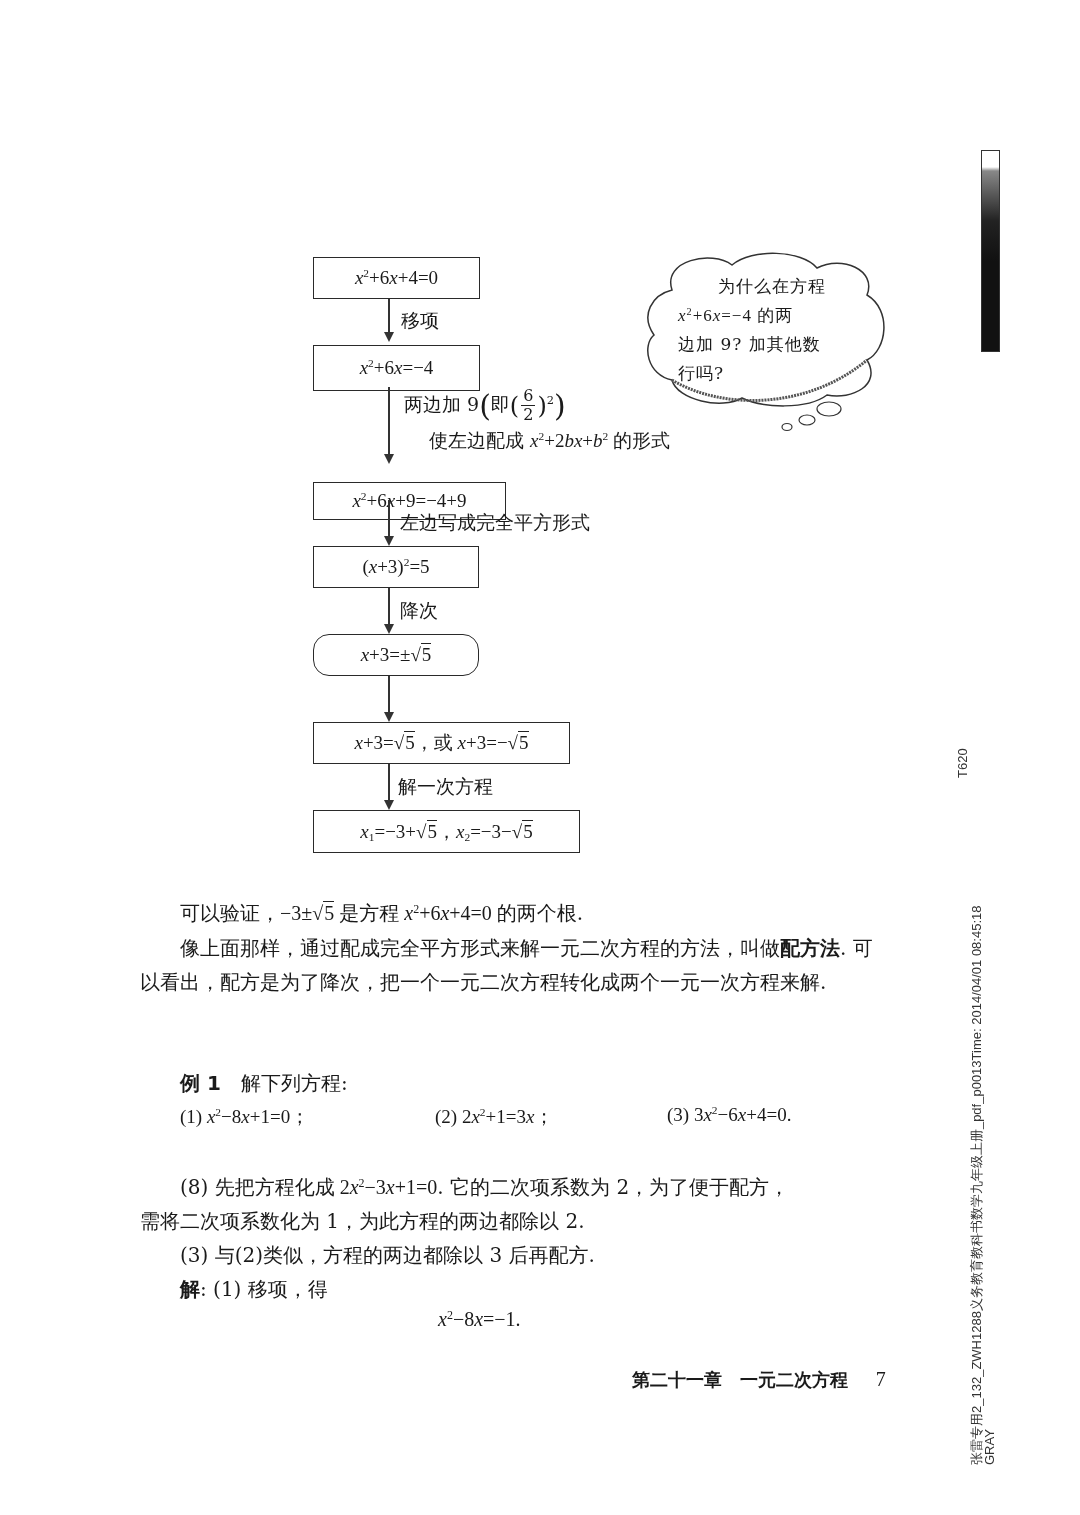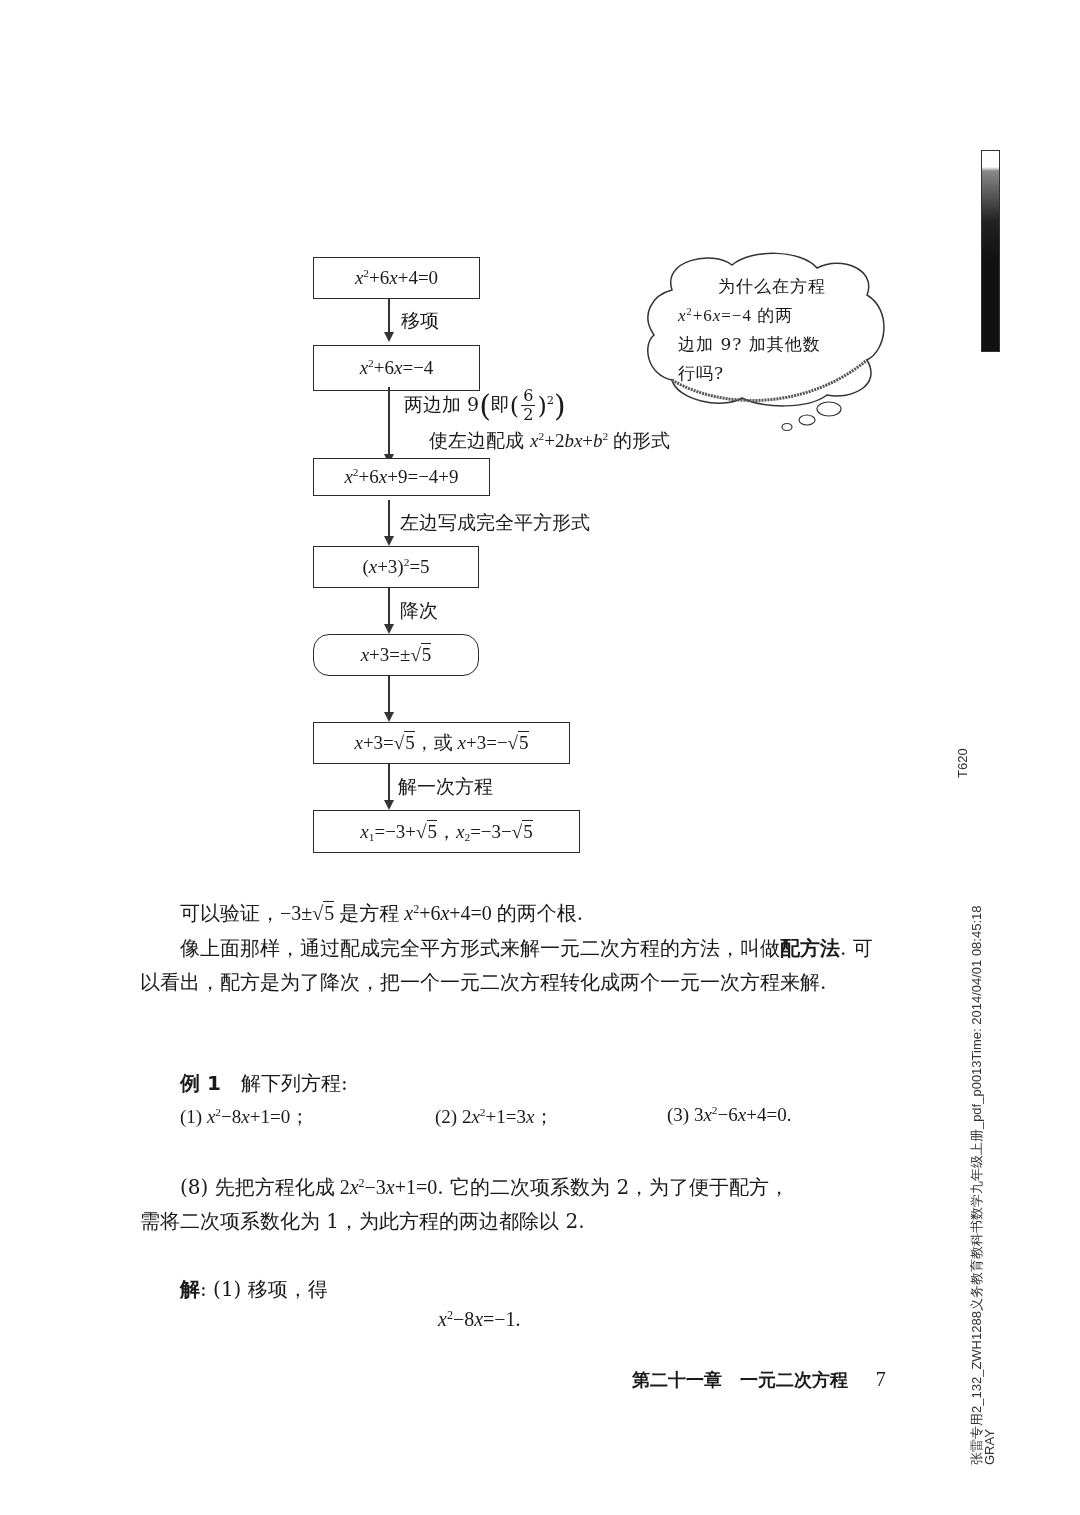--- a/index.html
+++ b/index.html
@@ -88,21 +88,21 @@
           <span class="num">6</span>
           <span class="den">2</span>
         </span><span class="medparen">)</span><sup>2</sup><span class="bigparen">)</span>
     </span>
     <span class="step-label" style="left:404px; top:428px;margin-left:25px;">
       <span>使左边配成</span>
       <span class="math"> <i>x</i><sup>2</sup>+2<i>bx</i>+<i>b</i><sup>2</sup> </span>
       <span>的形式</span>
     </span>
 
-    <div class="fbox math" style="left:313px; top:458px; width:177px; height:38px;">
+    <div class="fbox math" style="left:313px; top:482px; width:193px; height:38px;">
       <span><i>x</i><sup>2</sup>+6<i>x</i>+9=−4+9</span>
     </div>
     <div class="vline" style="left:388px; top:500px; height:36px;"></div>
     <div class="arrowhead" style="left:384px; top:536px;"></div>
     <span class="step-label" style="left:400px; top:510px;">左边写成完全平方形式</span>
 
     <div class="fbox math" style="left:313px; top:546px; width:166px; height:42px;">
       <span>(<i>x</i>+3)<sup>2</sup>=5</span>
     </div>
     <div class="vline" style="left:388px; top:588px; height:36px;"></div>
@@ -164,20 +164,21 @@
   <div class="eq-row math" style="top:1104px; left:667px;">
     <span>(3)</span> 3<i>x</i><sup>2</sup>−6<i>x</i>+4=0.
   </div>
 
 
   <div class="para indent" style="top:1170px;">
     <span>(8) 先把方程化成</span><span class="math"> 2<i>x</i><sup>2</sup>−3<i>x</i>+1=0</span><span>. 它的二次项系数为 2，为了便于配方，</span>
   </div>
   <div class="para" style="top:1204px;">需将二次项系数化为 1，为此方程的两边都除以 2.</div>
 
+  <div class="para indent" style="top:1238px;">(3) 与(2)类似，方程的两边都除以 3 后再配方.</div>
 
   <div class="para indent" style="top:1272px;">
     <span class="bold">解</span><span>: (1) 移项，得</span>
   </div>
 
   <div class="eq-row math" style="top:1308px; left:438px; font-size:20px;">
     <i>x</i><sup>2</sup>−8<i>x</i>=−1.
   </div>
 
   <div style="position:absolute; top:1368px; left:632px; font-size:18px; font-family:'DejaVu Sans','Liberation Sans',sans-serif; white-space:nowrap;">

